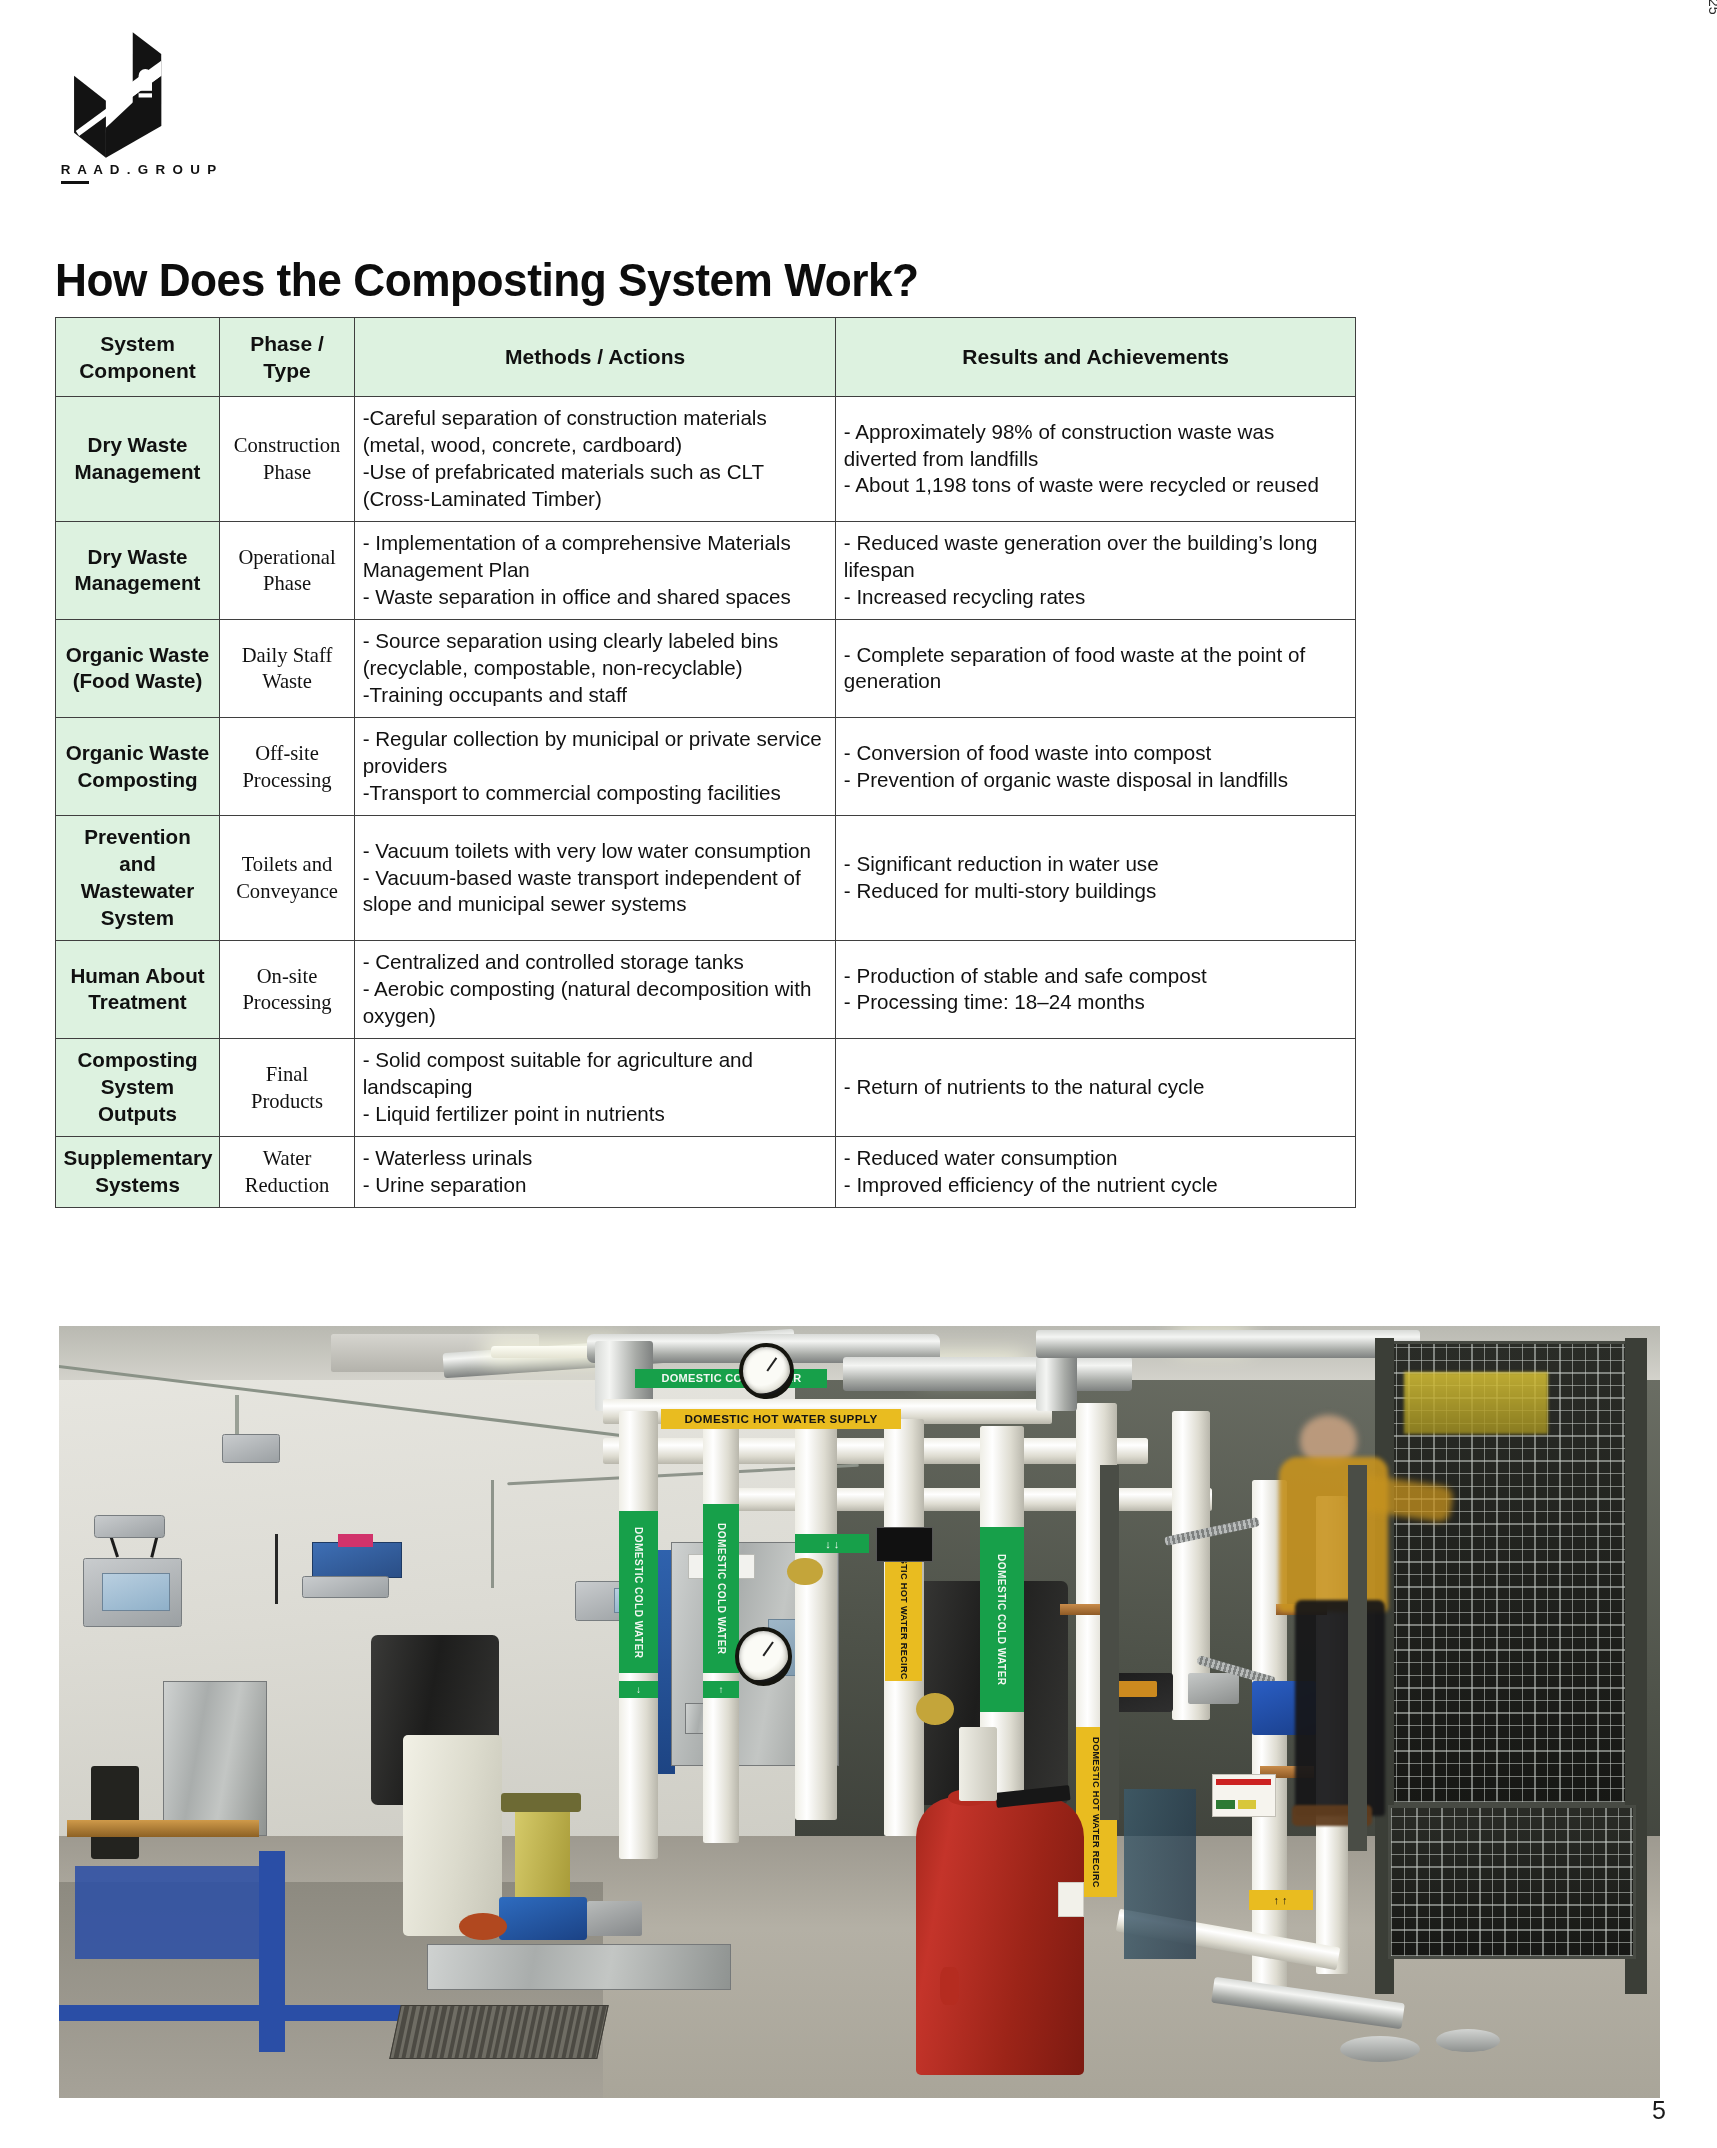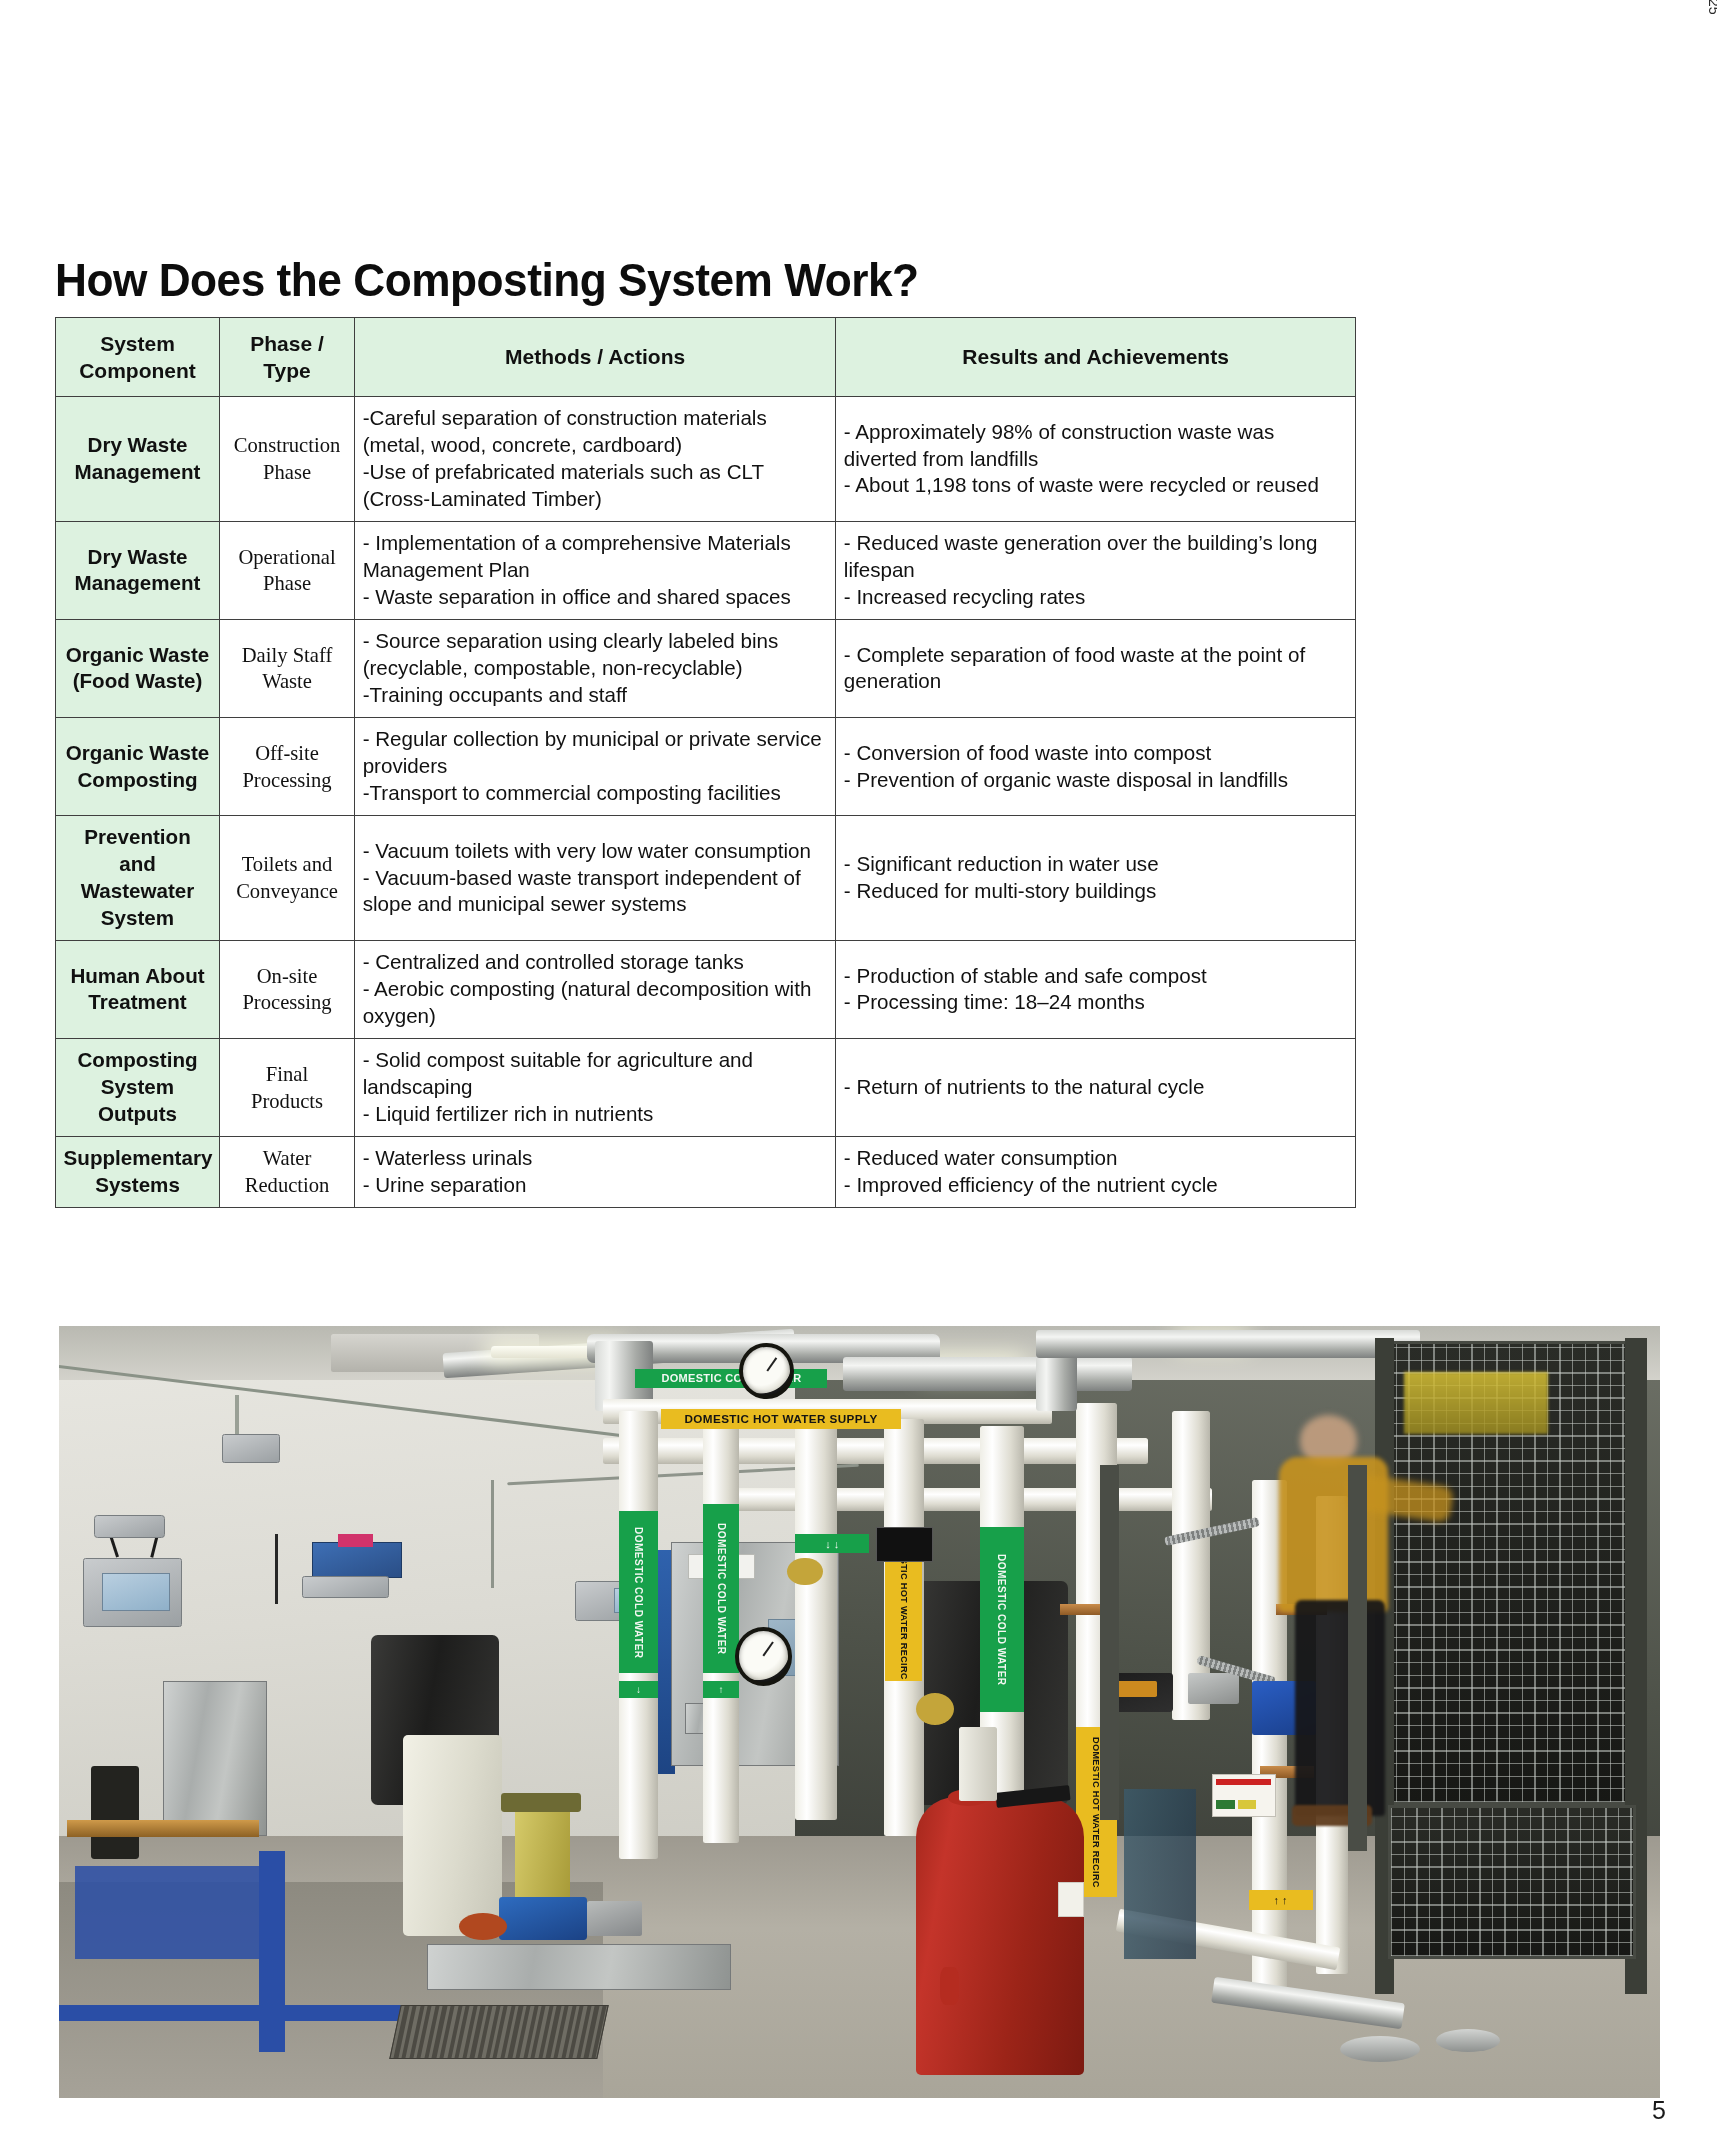--- a/index.html
+++ b/index.html
@@ -244,20 +244,35 @@
     font-size: 25px;
     color: #1a1a1a;
     font-family: "Liberation Sans", sans-serif;
   }
 </style>
 </head>
 <body>
 
 <div class="page">
 
+  <div class="logo-wrap">
+    <svg class="logo-mark" viewBox="0 0 148 150">
+      <polygon points="88,0 122,26 122,112 88,86" fill="#131313"></polygon>
+      <polygon points="18,52 56,82 56,150 18,120" fill="#131313"></polygon>
+      <polygon points="122,52 122,112 56,150 56,114" fill="#131313"></polygon>
+      <polygon points="56,82 122,34 122,52 56,100" fill="#ffffff"></polygon>
+      <polygon points="24,56 120,118 118,124 22,62" fill="#ffffff" opacity="0"></polygon>
+      <path d="M95,52 a8,8 0 0 1 16,0 l0,26 l-16,0 z" fill="#ffffff"></path>
+      <rect x="95" y="70" width="16" height="3" fill="#131313"></rect>
+      <polygon points="56,150 18,120 122,44 122,60" fill="#ffffff" opacity="0"></polygon>
+      <polygon points="20,118 118,46 122,52 24,124" fill="#ffffff"></polygon>
+    </svg>
+    <div class="logo-word">R A A D . G R O U P</div>
+    <div class="logo-rule"></div>
+  </div>
 
   <div class="article-label">Article No.6 - December 2025</div>
 
   <h1 class="page-title">How Does the Composting System Work?</h1>
 
   <div class="table-wrap">
     <table class="matrix">
       <colgroup>
         <col class="c1">
           <col class="c2">
@@ -393,21 +408,21 @@
             <span class="cellline">Composting</span>
             <span class="cellline">System</span>
             <span class="cellline">Outputs</span>
           </td>
           <td class="phase">
             <span class="cellline">Final</span>
             <span class="cellline">Products</span>
           </td>
           <td class="methods">
             <span class="cellline">- Solid compost suitable for agriculture and landscaping</span>
-            <span class="cellline">- Liquid fertilizer rich in nutrients</span>
+            <span class="cellline">- Liquid fertilizer point in nutrients</span>
           </td>
           <td class="results">
             <span class="cellline">- Return of nutrients to the natural cycle</span>
           </td>
         </tr>
 
         <tr>
           <td class="comp">
             <span class="cellline">Supplementary</span>
             <span class="cellline">Systems</span>

